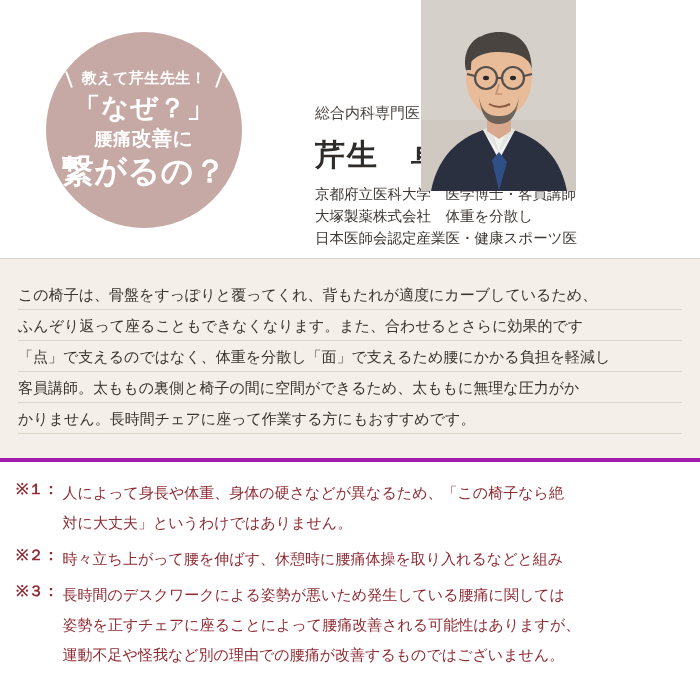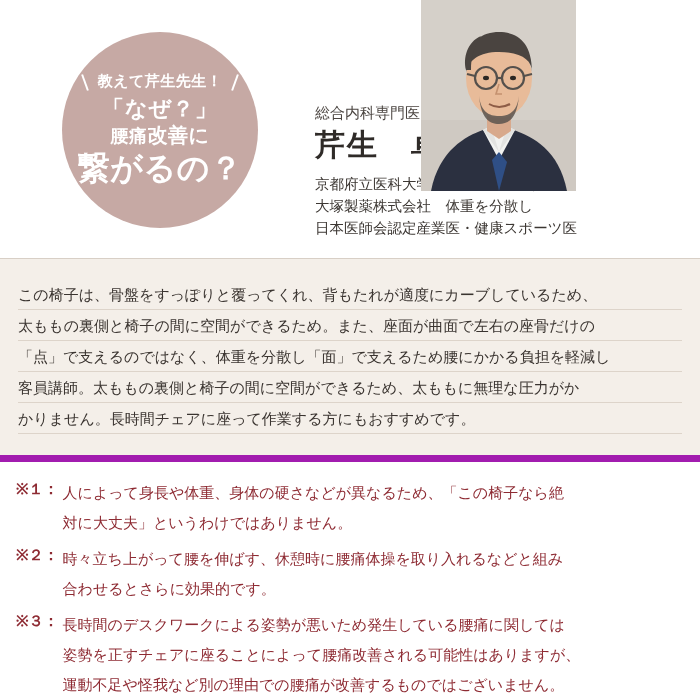--- a/index.html
+++ b/index.html
@@ -24,21 +24,21 @@
   
   .header {
     position: relative;
     height: 258px;
     background: #ffffff;
   }
 
   
   .badge {
     position: absolute;
-    left: 62px;
+    left: 46px;
     top: 32px;
     width: 196px;
     height: 196px;
     border-radius: 50%;
     background: #c6a9a4;
     color: #ffffff;
     display: flex;
     flex-direction: column;
     align-items: center;
     justify-content: center;
@@ -59,21 +59,21 @@
     position: absolute;
     top: 2px;
     width: 2px;
     height: 17px;
     background: #ffffff;
   }
   .badge-top::before { left: 2px; transform: rotate(-20deg); }
   .badge-top::after  { right: 2px; transform: rotate(20deg); }
 
   .badge-l1 {
-    font-size: 22px;
+    font-size: 27px;
     font-weight: bold;
     letter-spacing: 1px;
   }
   .badge-l2 {
     font-size: 20px;
     font-weight: bold;
     letter-spacing: 0.5px;
   }
   .badge-l2 .big { font-size: 18px; }
   .badge-l3 {
@@ -85,21 +85,21 @@
   
   .doc-info {
     position: absolute;
     left: 315px;
     top: 104px;
     width: 370px;
   }
   .doc-qualification {
     font-size: 15px;
     color: #4a4440;
-    margin-bottom: 2px;
+    margin-bottom: 12px;
   }
   .doc-name-row {
     display: flex;
     align-items: baseline;
     margin-bottom: 8px;
   }
   .doc-name {
     font-size: 30px;
     font-weight: bold;
     letter-spacing: 2px;
@@ -128,21 +128,21 @@
   }
   .portrait svg { display: block; }
 
   
   .desc {
     position: relative;
     margin: 0;
     padding: 20px 18px 16px 18px;
     background: #f4efe9;
     border-top: 1px solid #d8cfc6;
-    border-bottom: 7px solid #a21caf;
+    border-bottom: 4px solid #a21caf;
     height: 204px;
     box-sizing: border-box;
   }
   .desc-lines {
     font-size: 15px;
     line-height: 31px;
     color: #3a3430;
     background-image: repeating-linear-gradient(
       to bottom,
       rgba(255,255,255,0) 0px,
@@ -237,42 +237,41 @@
         <path d="M68 104 Q78 110 89 104" fill="none" stroke="#8d5c46" stroke-width="2"></path>
 
         <path d="M58 96 C60 118 68 124 78 124 C88 124 96 118 98 96 C96 112 88 116 78 116 C68 116 60 112 58 96 Z" fill="#5b534d" opacity="0.85"></path>
       </svg>
     </div>
   </div>
 
   <div class="desc">
     <div class="desc-lines">
       <p>この椅子は、骨盤をすっぽりと覆ってくれ、背もたれが適度にカーブしているため、</p>
-      <p>太ももの裏側と椅子の間に空間ができるため。また、座面が曲面で左右の座骨だけの</p>
+      <p>ふんぞり返って座ることもできなくなります。また、合わせるとさらに効果的です</p>
       <p>「点」で支えるのではなく、体重を分散し「面」で支えるため腰にかかる負担を軽減し</p>
       <p>客員講師。太ももの裏側と椅子の間に空間ができるため、太ももに無理な圧力がか</p>
       <p>かりません。長時間チェアに座って作業する方にもおすすめです。</p>
     </div>
   </div>
 
   <div class="notes">
 
     <div class="note">
       <span class="note-label">※１：</span>
       <span class="note-body">
         <p>人によって身長や体重、身体の硬さなどが異なるため、「この椅子なら絶</p>
         <p>対に大丈夫」というわけではありません。</p>
       </span>
     </div>
 
     <div class="note">
       <span class="note-label">※２：</span>
       <span class="note-body">
         <p>時々立ち上がって腰を伸ばす、休憩時に腰痛体操を取り入れるなどと組み</p>
-        <p>合わせるとさらに効果的です。</p>
       </span>
     </div>
 
     <div class="note">
       <span class="note-label">※３：</span>
       <span class="note-body">
         <p>長時間のデスクワークによる姿勢が悪いため発生している腰痛に関しては</p>
         <p>姿勢を正すチェアに座ることによって腰痛改善される可能性はありますが、</p>
         <p>運動不足や怪我など別の理由での腰痛が改善するものではございません。</p>
       </span>

